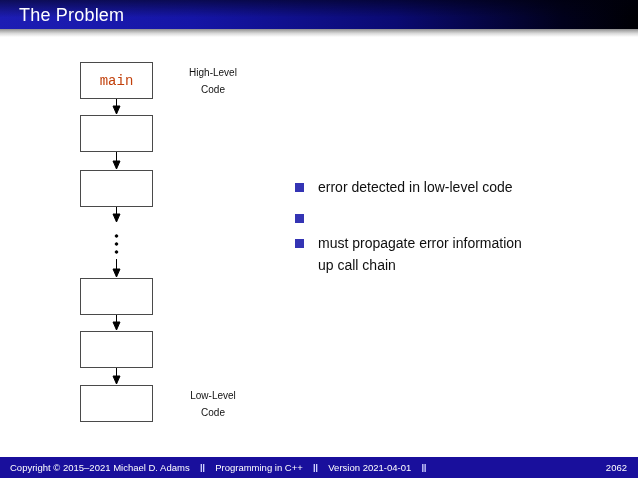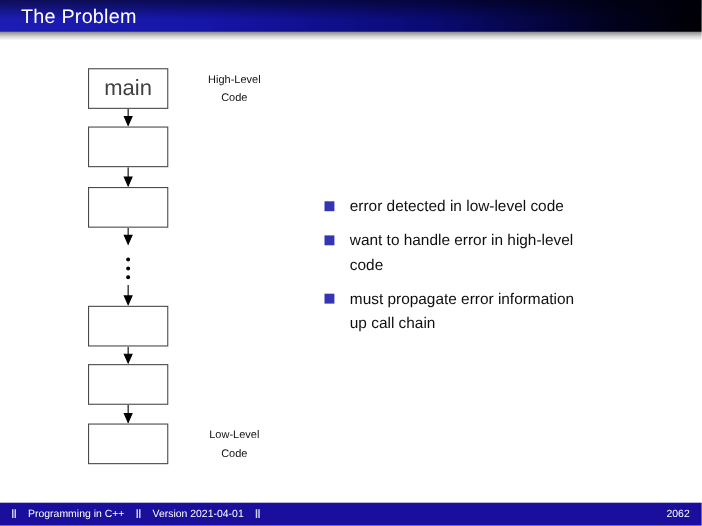--- a/index.html
+++ b/index.html
@@ -54,23 +54,23 @@
     left: 80px;
     width: 73px; height: 37px;
     border: 1px solid #4a4a4a;
     background: #ffffff;
     box-sizing: border-box;
     display: flex;
     align-items: center;
     justify-content: center;
   }
   .dbox-main span {
-    font-family: Liberation Sans, sans-serif;
-    font-size: 20px;
-    color: #404040;
+    font-family: Liberation Mono, monospace;
+    font-size: 14px;
+    color: #c2410c;
   }
   .side-label {
     position: absolute;
     left: 177px;
     width: 72px;
     text-align: center;
     font-size: 10px;
     line-height: 17px;
     color: #111111;
     white-space: pre-line;
@@ -180,36 +180,33 @@
 
   <div class="bullets">
     <div class="bullet-item">
       <span class="bullet-square" style="background:#3434b4;"></span>
       <div class="bullet-text">
         <span>error detected in low-level code</span>
       </div>
     </div>
     <div class="bullet-item">
       <span class="bullet-square" style="background:#3434b4;"></span>
-      <div class="bullet-text">
-        <span>want to handle error in high-level</span>
-        <span>code</span>
-      </div>
     </div>
     <div class="bullet-item">
       <span class="bullet-square" style="background:#3434b4;"></span>
       <div class="bullet-text">
         <span>must propagate error information</span>
         <span>up call chain</span>
       </div>
     </div>
   </div>
 
   <div class="footer-bar">
     <div class="footer-left">
+      <span>Copyright © 2015–2021 Michael D. Adams</span>
       <span class="footer-sep">‖</span>
       <span>Programming in C++</span>
       <span class="footer-sep">‖</span>
       <span>Version 2021-04-01</span>
       <span class="footer-sep">‖</span>
     </div>
     <span class="footer-page">2062</span>
   </div>
 
 </div>

